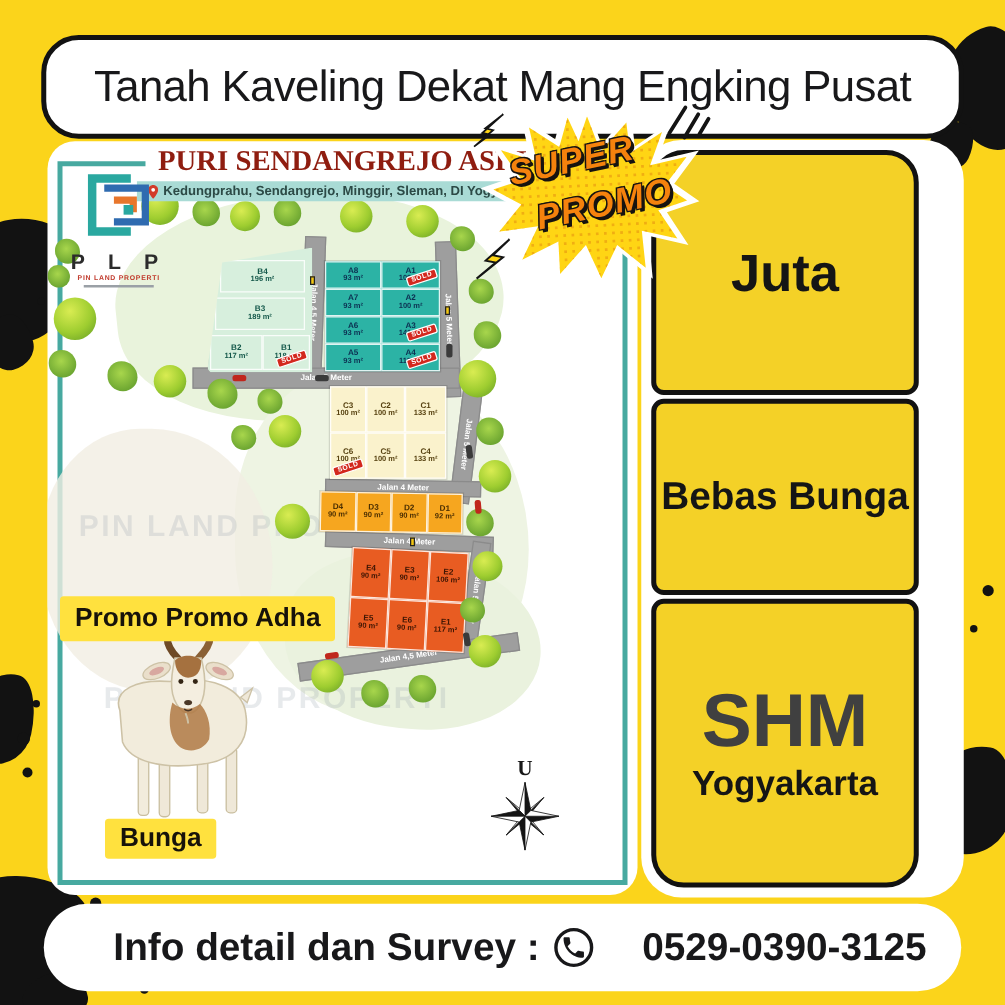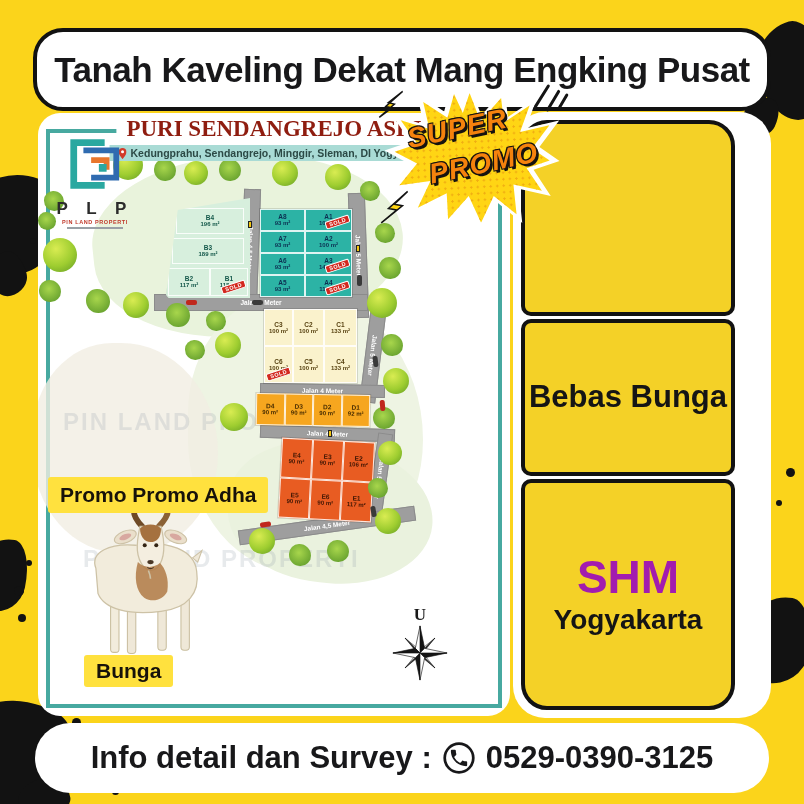--- a/index.html
+++ b/index.html
@@ -7,21 +7,21 @@
   body { font-family:"Liberation Sans", sans-serif; }
   #canvas { position:relative; width:804px; height:804px; background:#FBD41B; overflow:hidden; }
 
   
   .blob { position:absolute; background:#121212; border-radius:62% 38% 55% 45% / 48% 60% 40% 52%; z-index:1; }
   .dot  { position:absolute; background:#121212; border-radius:50%; z-index:1; }
 
   
   .banner { position:absolute; left:33px; top:28px; width:738px; height:83px; background:#fff;
             border:4px solid #121212; border-radius:30px; display:flex; align-items:center; justify-content:center; z-index:4; }
-  .banner-title { font-size:35px; font-weight:bold; color:#18181a; letter-spacing:-.5px; white-space:nowrap;text-align:center; }
+  .banner-title { font-size:35px; font-weight:normal; color:#18181a; letter-spacing:-.5px; white-space:nowrap;text-align:center; }
 
   
   .map-panel { position:absolute; left:38px; top:113px; width:472px; height:603px; background:#fff;
                border-radius:22px; z-index:3; overflow:hidden; }
   .map-frame { position:absolute; left:8px; right:8px; top:16px; bottom:8px; border:4px solid #47A9A0; z-index:1; }
   .map-title { position:absolute; top:3px; left:50%; transform:translateX(-50%); background:#fff; padding:0 10px;
                font-family:"Liberation Serif", serif; font-weight:bold; font-size:23px; color:#8F1D10;
                white-space:nowrap; z-index:6; }
   .map-address { position:absolute; top:32px; left:50%; transform:translateX(-50%); background:#A9DBD5;
                  color:#2C4A46; font-size:10.5px; font-weight:bold; padding:2px 9px; white-space:nowrap;
@@ -81,27 +81,27 @@
   .info-panel { position:absolute; left:513px; top:112px; width:258px; height:606px; background:#fff;
                 border-radius:32px; z-index:3; }
   .ybox { position:absolute; left:8px; width:214px; background:#F4D127; border:4px solid #121212;
           display:flex; flex-direction:column; align-items:center; justify-content:center; text-align:center; }
   .ybox1 { top:8px;   height:196px; border-radius:26px 26px 10px 10px; }
   .ybox2 { top:207px; height:157px; border-radius:10px; }
   .ybox3 { top:367px; height:231px; border-radius:10px 10px 26px 26px; }
   .price-num { font-size:80px; font-weight:bold; color:#151515; letter-spacing:-3px; line-height:.95; }
   .price-unit { font-size:42px; font-weight:bold; color:#151515; margin-top:2px; }
   .terms-line { font-size:31px; font-weight:bold; color:#151515; line-height:1.3; }
-  .cert-title { font-size:46px; font-weight:bold; color:#a21caf; line-height:1; }
+  .cert-title { font-size:60px; font-weight:bold; color:#404040; line-height:1; }
   .cert-sub { font-size:28px; font-weight:bold; color:#151515; margin-top:4px; }
 
   
   .footer { position:absolute; left:35px; top:723px; width:734px; height:70px; background:#fff; border-radius:35px;
             display:flex; align-items:center; justify-content:center; gap:10px; z-index:4; }
-  .footer-text, .footer-phone { font-size:31px; font-weight:bold; color:#18181a; white-space:nowrap; }
+  .footer-text, .footer-phone { font-size:31px; font-weight:bold; color:#18181a; white-space:nowrap;margin-left:28px; }
 </style>
 </head>
 <body>
 
 <div id="canvas">
 
   <div>
     <i class="blob" style="left:-35px;top:172px;width:92px;height:104px;transform:rotate(20deg)"></i>
     <i class="blob" style="left:-12px;top:252px;width:38px;height:44px;transform:rotate(-15deg)"></i>
     <i class="dot" style="left:42px;top:200px;width:9px;height:9px"></i>
@@ -434,20 +434,21 @@
       <g stroke="#141414" stroke-width="3" stroke-linecap="round">
         <line x1="6" y1="30" x2="20" y2="10"></line>
           <line x1="18" y1="34" x2="30" y2="16"></line>
           <line x1="30" y1="32" x2="38" y2="20"></line>
       </g>
     </svg>
   </div>
 
   <div class="info-panel">
     <div class="ybox ybox1">
+      <div class="price-unit">Juta</div>
     </div>
     <div class="ybox ybox2">
       <div class="terms-line">Bebas Bunga</div>
     </div>
     <div class="ybox ybox3">
       <div class="cert-title">SHM</div>
       <div class="cert-sub">Yogyakarta</div>
     </div>
   </div>
 

